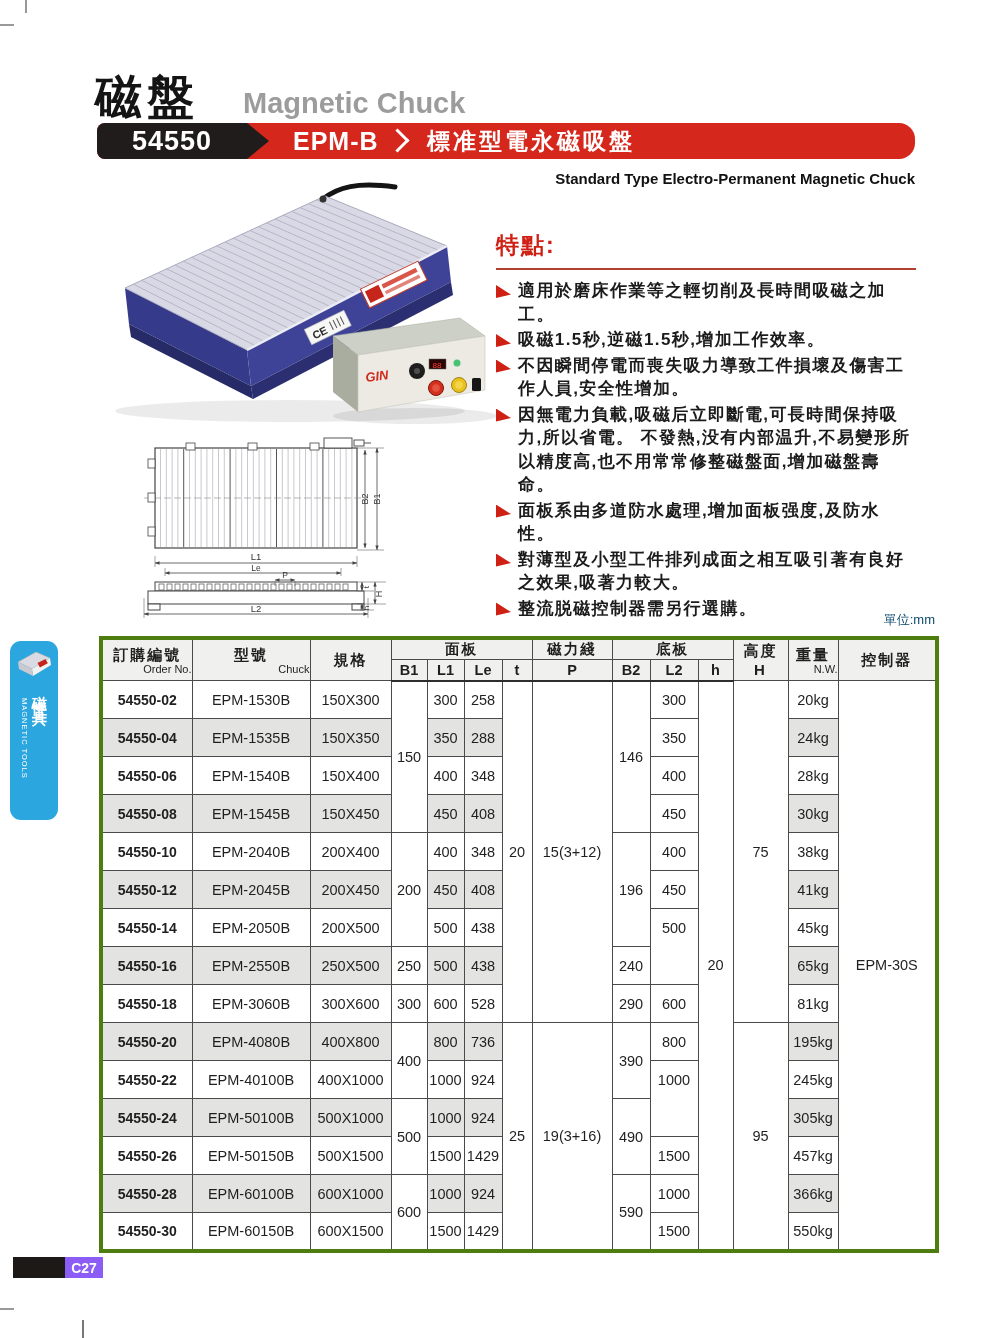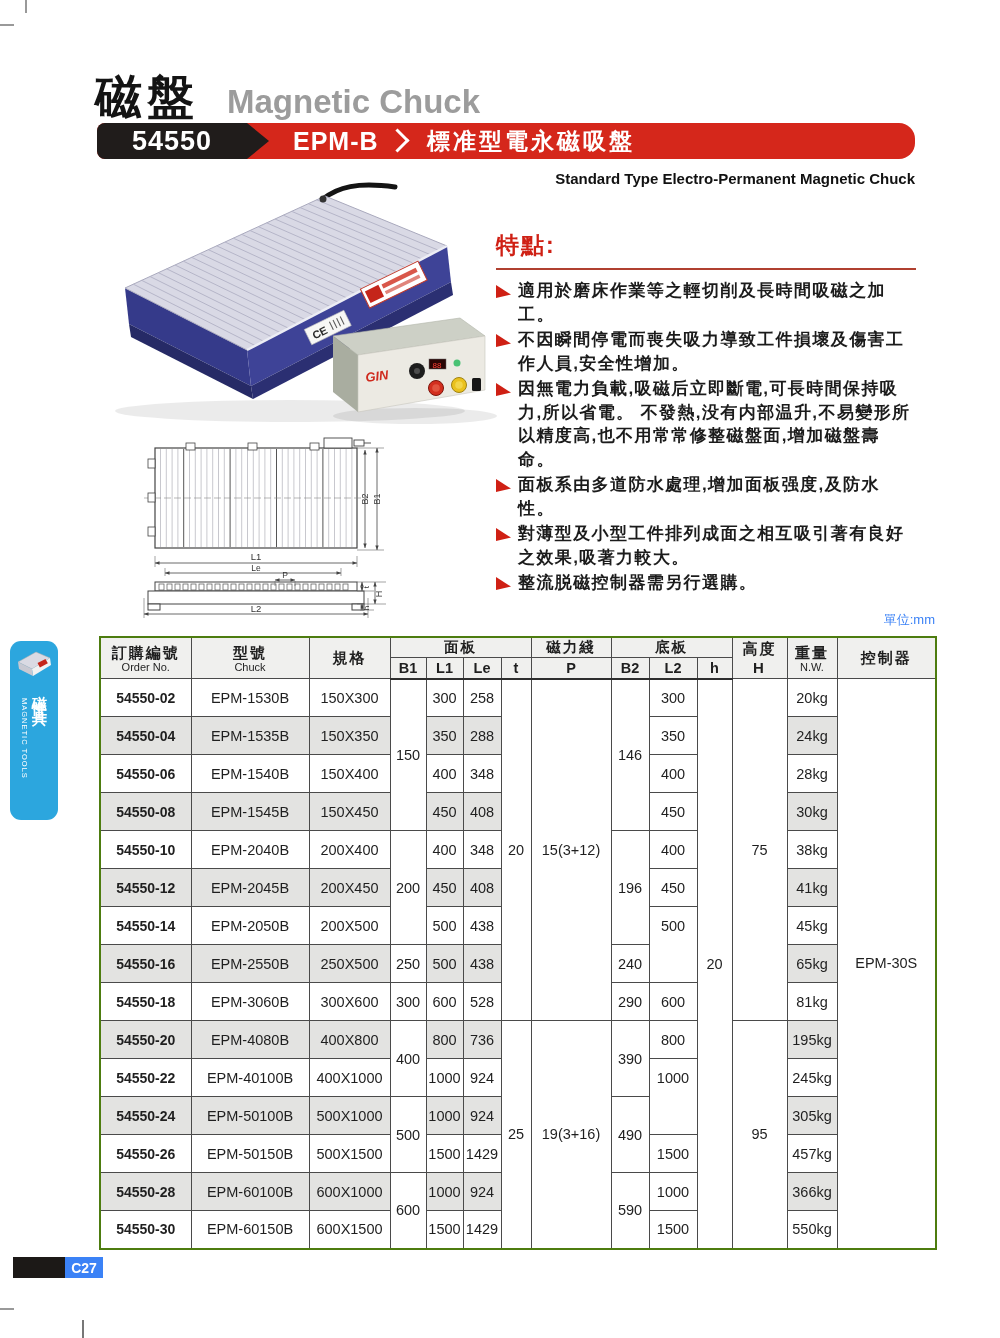--- a/index.html
+++ b/index.html
@@ -4,21 +4,21 @@
 <style>
   html,body{margin:0;padding:0;background:#fff;}
   #page{position:relative;width:1000px;height:1338px;background:#fff;overflow:hidden;
         font-family:"Liberation Sans","DejaVu Sans",sans-serif;color:#1c1c1c;}
   .abs{position:absolute;}
   
   .crop{position:absolute;background:#999;}
   
   #title-row{left:95px;top:66px;display:flex;align-items:baseline;gap:28px;}
   #title-zh{font-size:47px;font-weight:bold;color:#141414;letter-spacing:5px;}
-  #title-en{font-size:33px;font-weight:bold;color:#9c9c9c;margin-left:0;letter-spacing:0;}
+  #title-en{font-size:29px;font-weight:bold;color:#9c9c9c;margin-left:16px;letter-spacing:0;}
   
   #banner{left:97px;top:123px;width:818px;height:36px;background:#d5271b;
           border-radius:8px 16px 16px 8px;display:flex;align-items:center;}
   #banner-black{position:absolute;left:0;top:0;width:150px;height:36px;background:#201c1b;
           border-radius:8px 0 0 8px;display:flex;align-items:center;justify-content:center;}
   #banner-arrow{position:absolute;left:150px;top:0;width:22px;height:36px;background:#201c1b;
           clip-path:polygon(0 0,100% 50%,0 100%);}
   #banner-series{color:#fff;font-size:27px;font-weight:bold;letter-spacing:1px;}
   #banner-model{position:absolute;left:196px;color:#fff;font-size:25px;font-weight:bold;letter-spacing:1px;}
   #banner-chevron{position:absolute;left:292px;top:9px;width:14px;height:14px;
@@ -27,47 +27,47 @@
   #subtitle{top:170px;width:818px;left:97px;text-align:right;font-size:15px;font-weight:bold;color:#111;}
   
   #features{left:496px;top:230px;width:420px;}
   #features-heading{font-size:23px;font-weight:bold;color:#cf2014;letter-spacing:2px;
           padding-bottom:7px;border-bottom:2px solid #b04030;margin-bottom:9px;}
   .feat{display:flex;margin-bottom:2px;}
   .feat .bullet{flex:0 0 15px;height:13px;margin:6px 7px 0 0;background:#cf2014;
           clip-path:polygon(0 0,100% 74%,0 100%);}
   .feat .ftext{font-size:17px;line-height:23.5px;letter-spacing:1.4px;font-weight:600;color:#1b1b1b;}
   
-  #unit-label{top:611px;left:99px;width:836px;text-align:right;font-size:13px;color:#3b82f6;}
+  #unit-label{top:611px;left:99px;width:836px;text-align:right;font-size:13px;color:#0c4a6e;}
   
   #spec-table{position:absolute;left:99px;top:636px;border-collapse:collapse;table-layout:fixed;
-          width:836px;background:#fff;border:2px solid #4d7c0f;}
+          width:836px;background:#fff;border:4px solid #4d7c0f;}
   #spec-table th,#spec-table td{border:1px solid #4a4a4a;text-align:center;vertical-align:middle;
           padding:0;font-size:14.5px;color:#1f1f1f;overflow:hidden;white-space:nowrap;}
   #spec-table thead th{background:#f0f0ee;}
   #spec-table thead tr.gh{height:19px;}
   #spec-table thead tr.sh2{height:21px;}
   #spec-table thead tr.sh2 th{border-bottom:2px solid #2e2e2e;}
   .thz .z{font-size:15px;font-weight:bold;letter-spacing:2px;}
-  .thz .e{font-size:11px;font-weight:normal;margin-top:-2px;}
+  .thz .e{font-size:11px;font-weight:normal;margin-top:-2px;text-align:right;}
   th.grp{font-size:15px;font-weight:bold;letter-spacing:2px;margin-top:12px;}
   th.sub{font-size:15px;font-weight:bold;}
   #spec-table tbody tr{height:38px;}
   #spec-table td.ord{font-weight:bold;font-size:14px;margin-top:44px;}
   #spec-table td.sh{background:#e3e3e1;}
   #spec-table td.vtop{vertical-align:top;line-height:38px;}
   
   #sidebar{left:10px;top:641px;width:48px;height:179px;background:#2ca6de;border-radius:11px;
           display:flex;flex-direction:column;align-items:center;}
   #sidebar-labels{display:flex;flex-direction:row;align-items:flex-start;margin-top:2px;}
   #sidebar-en{writing-mode:vertical-rl;font-size:7.5px;color:#fff;letter-spacing:1px;margin-top:14px;}
   #sidebar-zh{writing-mode:vertical-rl;font-size:15px;font-weight:bold;color:#fff;letter-spacing:5px;margin-left:1px;}
   
   #footer-black{left:13px;top:1257px;width:52px;height:21px;background:#1c1917;}
-  #footer-red{left:65px;top:1257px;width:38px;height:21px;background:#3b82f6;color:#fff;
+  #footer-red{left:65px;top:1257px;width:38px;height:21px;background:#8b5cf6;color:#fff;
           font-size:14px;font-weight:bold;display:flex;align-items:center;justify-content:center;}
   svg text{font-family:"Liberation Sans","DejaVu Sans",sans-serif;}
 </style>
 </head>
 <body>
 
 <div id="page">
 
   <div class="crop" style="left:25px;top:0;width:2px;height:13px;"></div>
   <div class="crop" style="left:0;top:24px;width:14px;height:2px;"></div>
@@ -305,20 +305,24 @@
       <text x="241" y="178" font-size="8" text-anchor="middle" transform="rotate(-90 241 178)">h</text>
     </g>
   </svg>
 
   <div class="abs" id="features">
     <div id="features-heading">特點:</div>
     <div id="features-list">
         <div class="feat">
           <span class="bullet"></span>
           <span class="ftext">適用於磨床作業等之輕切削及長時間吸磁之加工。</span>
+        </div>
+        <div class="feat">
+          <span class="bullet"></span>
+          <span class="ftext">吸磁1.5秒,逆磁1.5秒,增加工作效率。</span>
         </div>
         <div class="feat">
           <span class="bullet"></span>
           <span class="ftext">不因瞬間停電而喪失吸力導致工件損壞及傷害工作人員,安全性增加。</span>
         </div>
         <div class="feat">
           <span class="bullet"></span>
           <span class="ftext">因無電力負載,吸磁后立即斷電,可長時間保持吸力,所以省電。 不發熱,没有内部温升,不易變形所以精度高,也不用常常修整磁盤面,增加磁盤壽命。</span>
         </div>
         <div class="feat">

